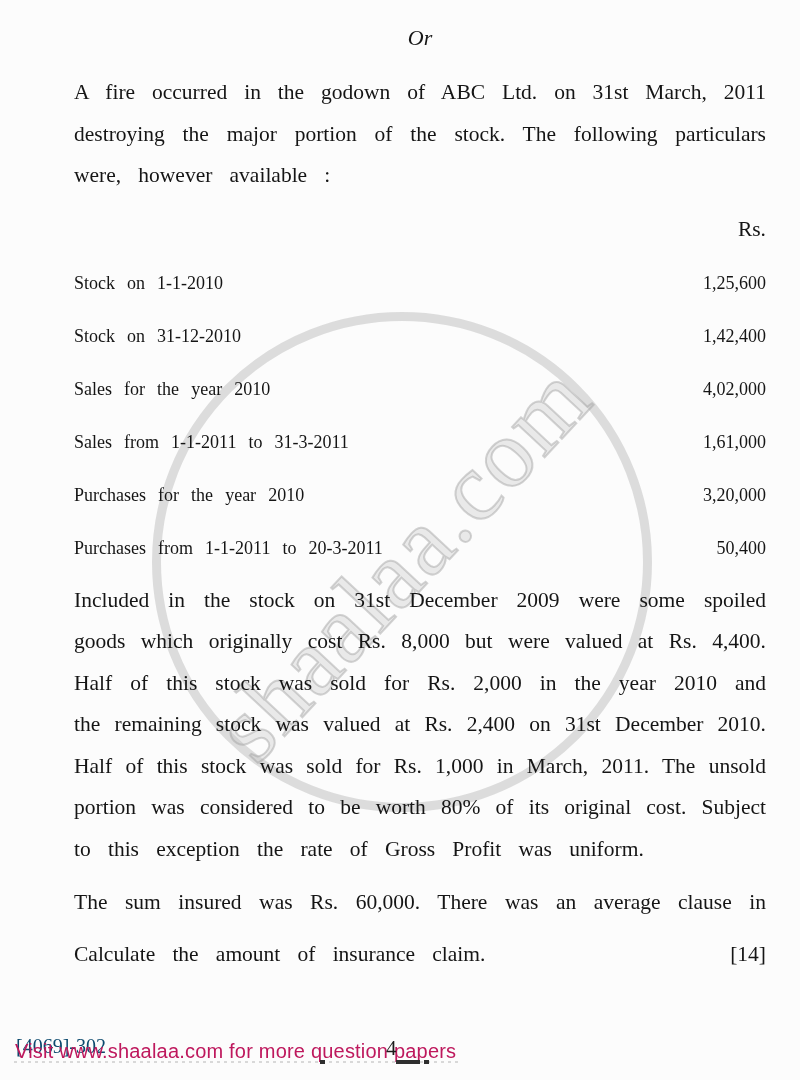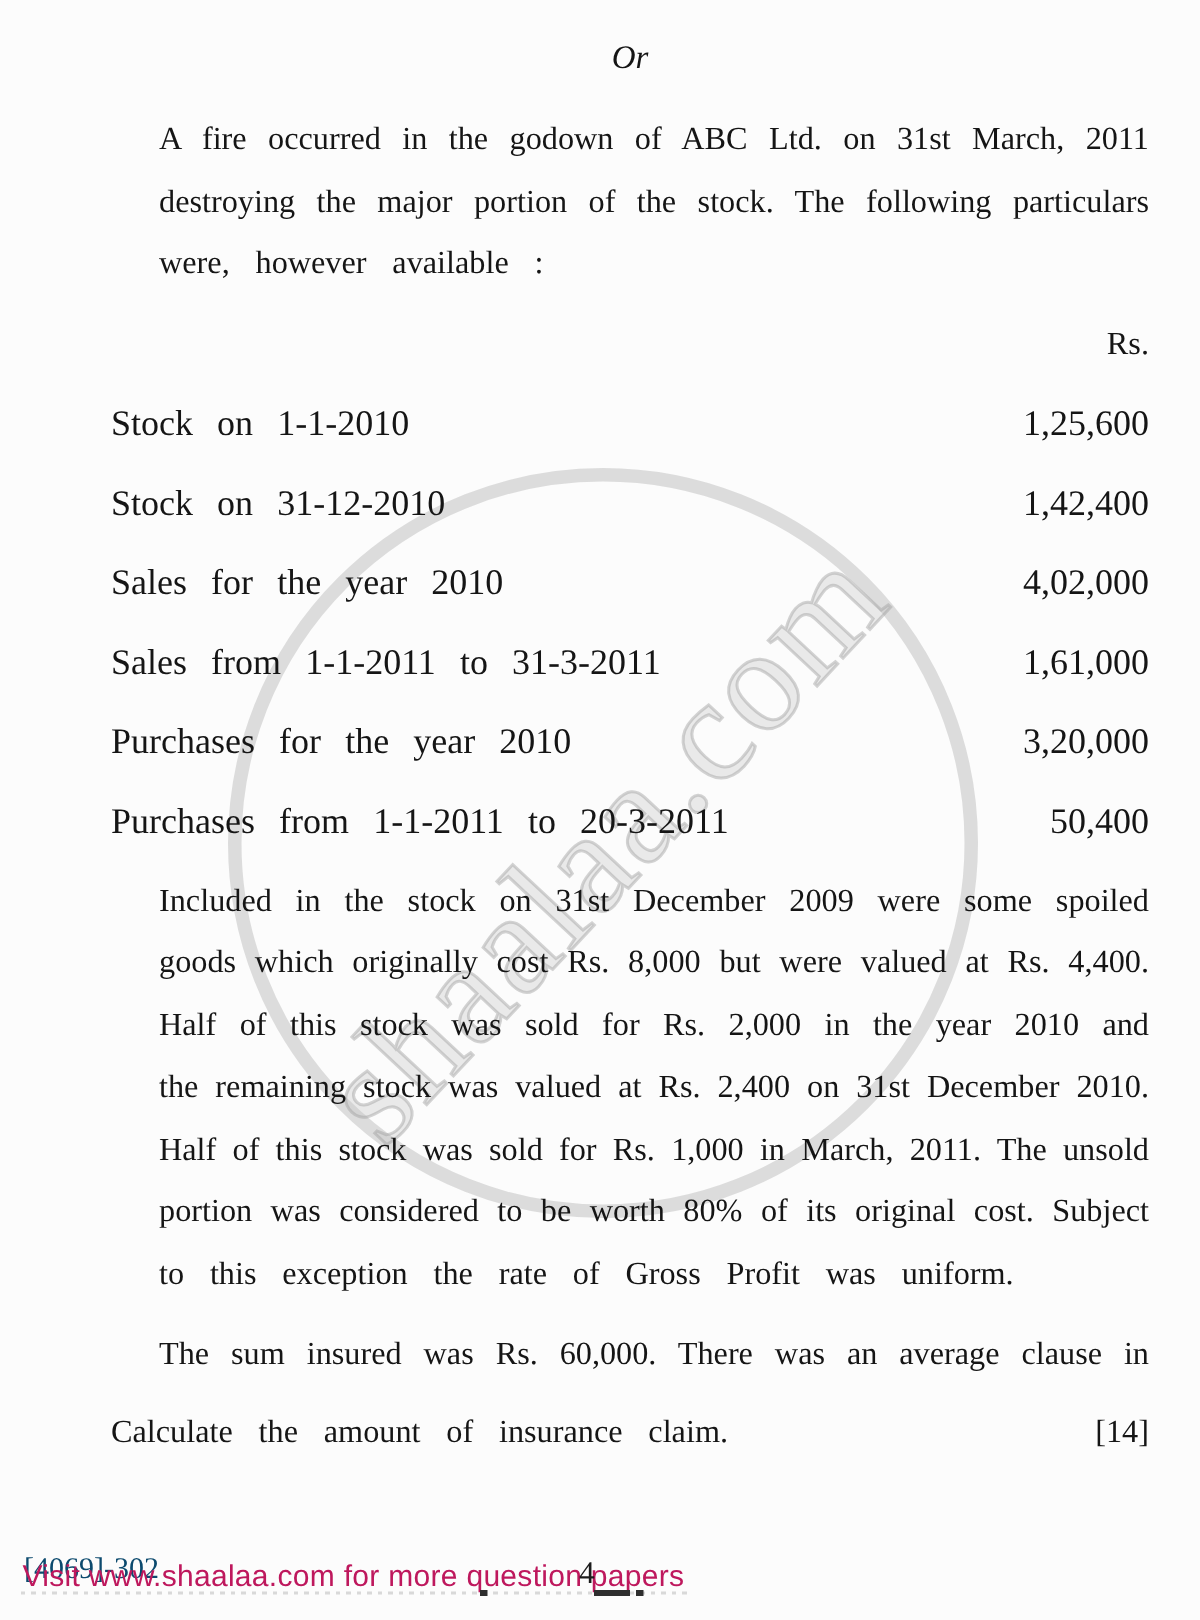--- a/index.html
+++ b/index.html
@@ -49,21 +49,20 @@
     margin-top: 26px;
     text-align: center;
     font-style: italic;
     font-size: 22px;
     line-height: 24px;
   }
   .line {
     font-size: 21.5px;
     line-height: 41.5px;
     white-space: normal;
-    margin-left: 32px;
   }
   .jline {
     text-align: justify;
     text-align-last: justify;
     text-justify: inter-word;
   }
   .pline { word-spacing: 0.55em; }
 
   .para-intro { margin-top: 22px; }
   .rs-head {
@@ -71,21 +70,21 @@
     font-size: 21.5px;
     line-height: 28px;
     text-align: right;
   }
   .ptable { margin-top: 14px; }
   .prow {
     height: 53px;
     display: flex;
     align-items: center;
     justify-content: space-between;
-    font-size: 24px;
+    font-size: 18px;
   }
   .plabel { word-spacing: 0.42em; }
   .pvalue { text-align: right; }
 
   .para-body { margin-top: 5px; }
   .para-insured { margin-top: 12px; }
 
   .q-line {
     margin-top: 10px;
     display: flex;

